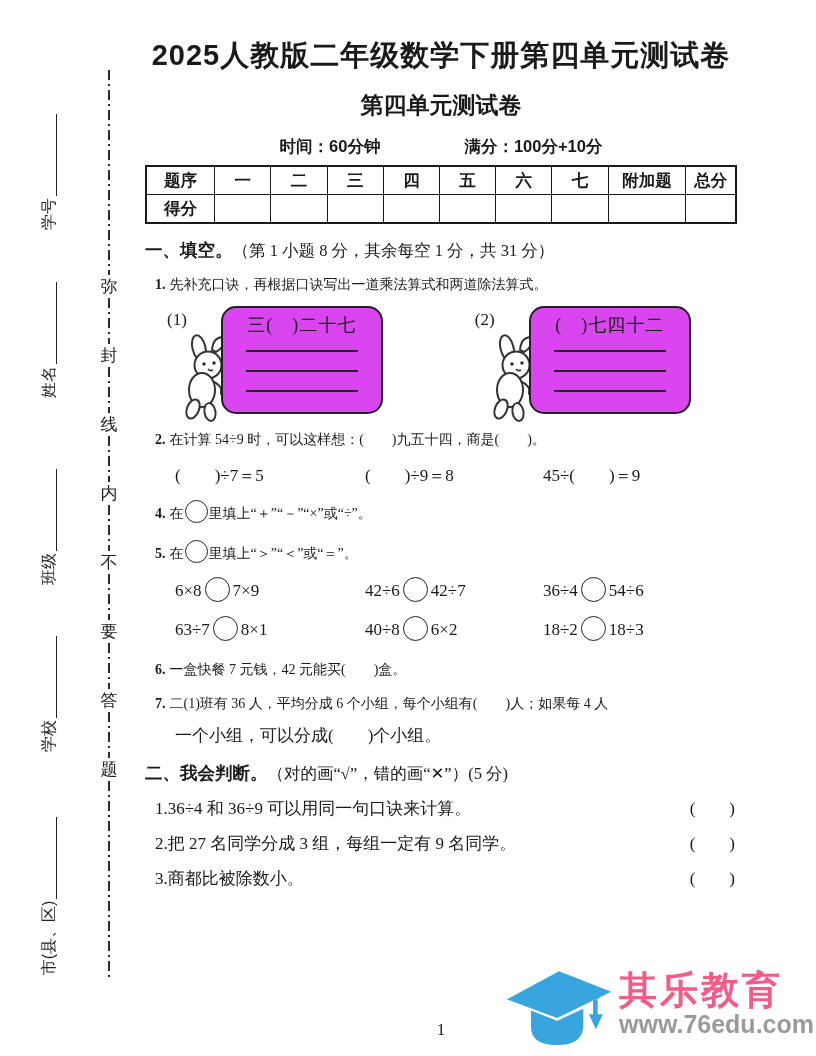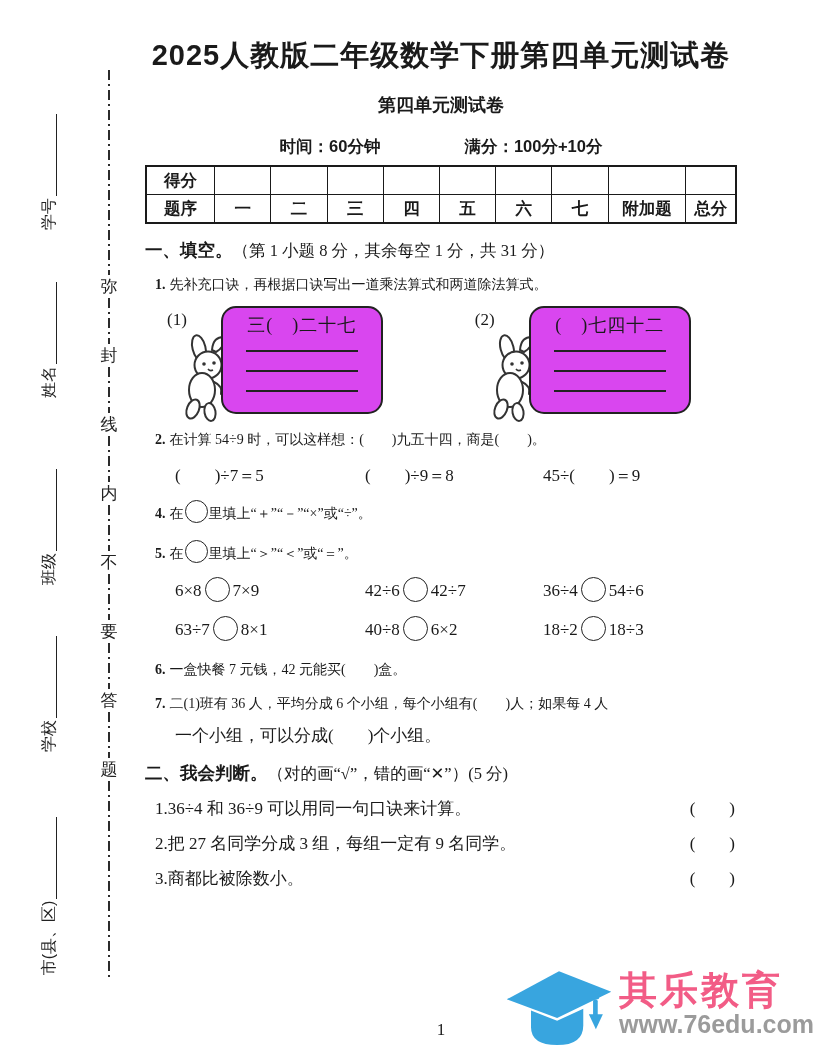--- a/index.html
+++ b/index.html
@@ -19,21 +19,21 @@
   .seal-field .f-label{font-size:16px;color:#222;white-space:nowrap;
                        font-family:"Liberation Sans",sans-serif;}
   .seal-field .f-line{display:inline-block;width:82px;border-bottom:1.5px solid #222;
                       height:1px;margin-left:2px;margin-bottom:3px;}
   .sf-0{top:160px;} .sf-1{top:328px;} .sf-2{top:515px;} .sf-3{top:682px;} .sf-4{top:884px;}
 
   
   .content{position:absolute;left:145px;top:0;width:592px;z-index:1;}
   .title{margin:38px 0 10px;font-size:29px;line-height:34px;text-align:center;font-weight:bold;
          font-family:"Liberation Sans","DejaVu Sans",sans-serif;letter-spacing:1px;}
-  .subtitle{margin:20px 0 0;font-size:18px;line-height:27px;text-align:center;font-weight:bold;
+  .subtitle{margin:20px 0 0;font-size:23px;line-height:27px;text-align:center;font-weight:bold;
             font-family:"Liberation Sans","DejaVu Sans",sans-serif;}
   .info-line{margin:17px 0 7px;display:flex;justify-content:center;gap:84px;
              font-size:16.5px;font-weight:bold;
              font-family:"Liberation Sans","DejaVu Sans",sans-serif;}
   table.score{width:100%;border-collapse:collapse;border:2.2px solid #1a1a1a;
               font-family:"Liberation Sans",sans-serif;}
   table.score td{border:1.2px solid #1a1a1a;height:27px;text-align:center;
                  font-size:16.5px;font-weight:bold;padding:0 2px;}
   td.c-xu{width:11.5%;} td.c-n{width:9.4%;} td.c-fjt{width:13%;} td.c-zf{width:8.4%;}
 
@@ -128,43 +128,43 @@
   <h1 class="title">2025人教版二年级数学下册第四单元测试卷</h1>
   <h2 class="subtitle">第四单元测试卷</h2>
 
   <div class="info-line">
     <span>时间：60分钟</span>
     <span>满分：100分+10分</span>
   </div>
 
   <table class="score">
     <tbody>
-      <tr id="score-value-row">
-          <td>得分</td>
-          <td>&nbsp;</td>
-          <td>&nbsp;</td>
-          <td>&nbsp;</td>
-          <td>&nbsp;</td>
-          <td>&nbsp;</td>
-          <td>&nbsp;</td>
-          <td>&nbsp;</td>
-          <td>&nbsp;</td>
-          <td>&nbsp;</td>
-        </tr>
       <tr id="score-header-row">
           <td class="c-xu">题序</td>
           <td class="c-n">一</td>
           <td class="c-n">二</td>
           <td class="c-n">三</td>
           <td class="c-n">四</td>
           <td class="c-n">五</td>
           <td class="c-n">六</td>
           <td class="c-n">七</td>
           <td class="c-fjt">附加题</td>
           <td class="c-zf">总分</td>
+        </tr>
+      <tr id="score-value-row">
+          <td>得分</td>
+          <td>&nbsp;</td>
+          <td>&nbsp;</td>
+          <td>&nbsp;</td>
+          <td>&nbsp;</td>
+          <td>&nbsp;</td>
+          <td>&nbsp;</td>
+          <td>&nbsp;</td>
+          <td>&nbsp;</td>
+          <td>&nbsp;</td>
         </tr>
     </tbody>
   </table>
 
   <div class="section-head">
     <span class="sec-title">一、填空。</span><span class="sec-note">（第 1 小题 8 分，其余每空 1 分，共 31 分）</span>
   </div>
 
   <p class="q-line">
     <span class="qno">1.</span><span>先补充口诀，再根据口诀写出一道乘法算式和两道除法算式。</span>

